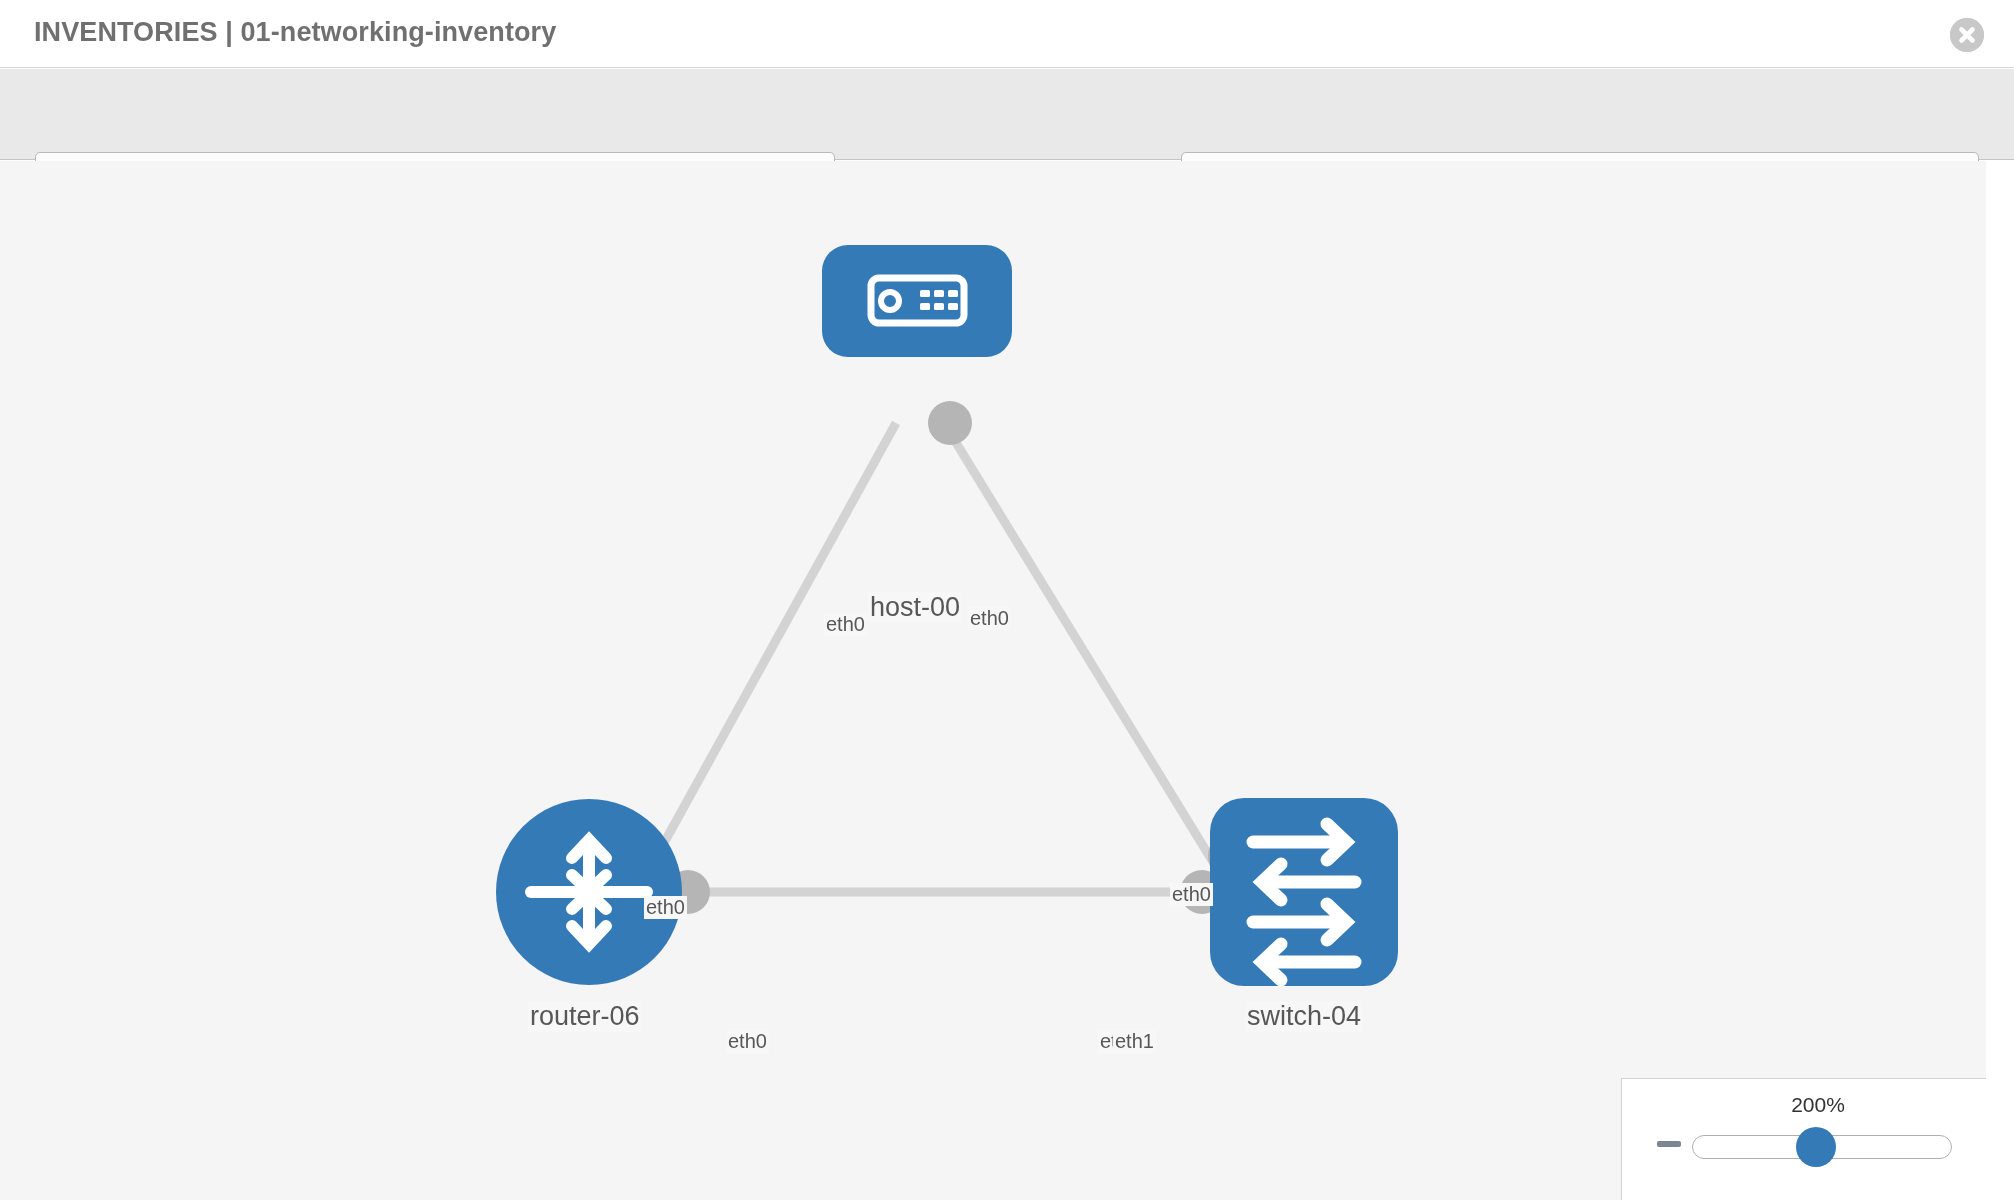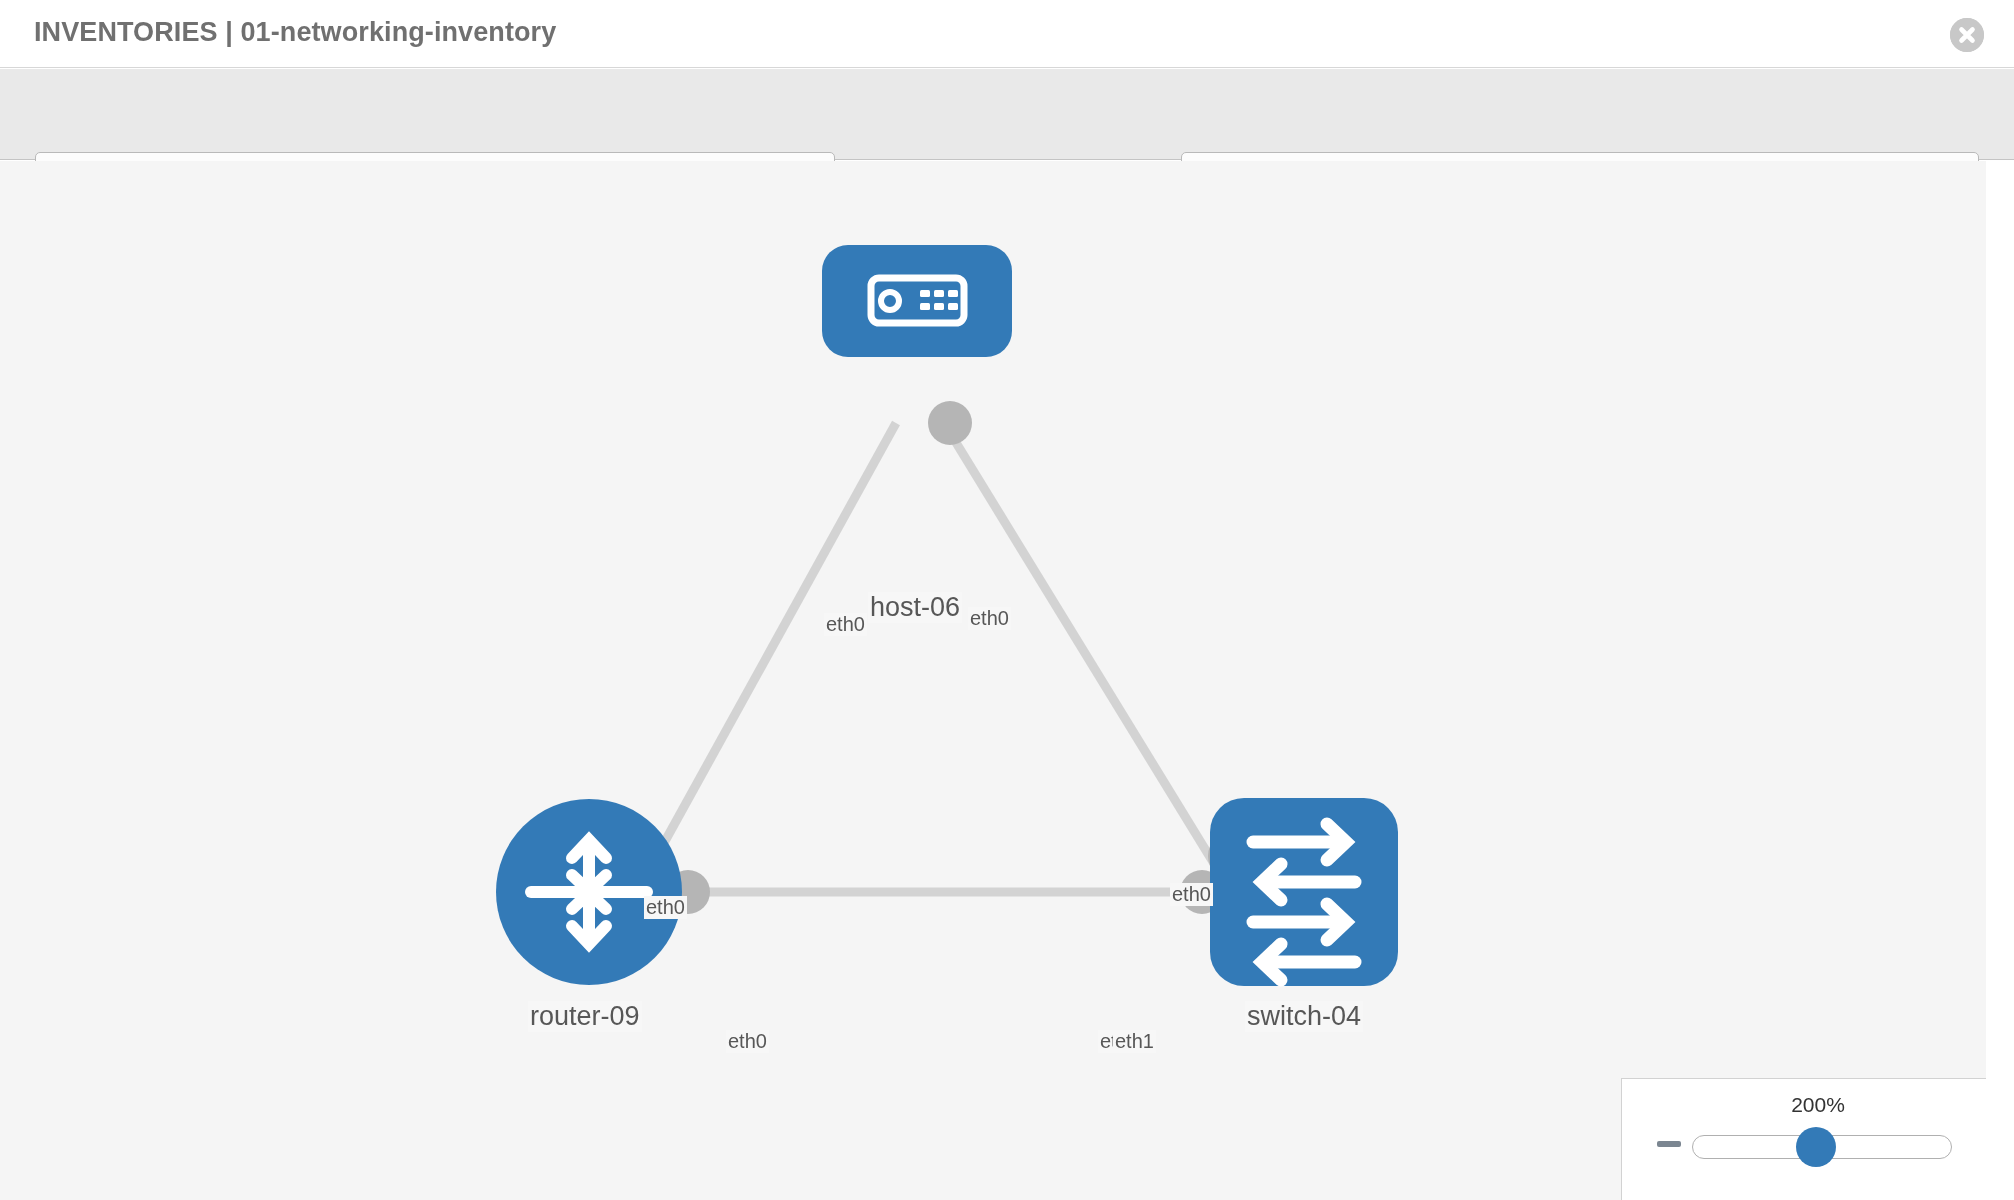--- a/index.html
+++ b/index.html
@@ -302,23 +302,23 @@
     <span class="port-label" style="left:644px; top:735px;">eth0</span>
 
     <span class="port-label" style="left:726px; top:869px;">eth0</span>
 
     <span class="port-label" style="left:1170px; top:722px;">eth0</span>
 
     <span class="port-label" style="left:1098px; top:869px;">eth</span>
 
     <span class="port-label" style="left:1113px; top:869px;">eth1</span>
 
-    <span class="node-label" style="left:868px; top:431px;">host-06</span>
-
-    <span class="node-label" style="left:528px; top:840px;">router-09</span>
+    <span class="node-label" style="left:868px; top:431px;">host-00</span>
+
+    <span class="node-label" style="left:528px; top:840px;">router-06</span>
 
     <span class="node-label" style="left:1245px; top:840px;">switch-04</span>
 
     <div class="zoom-widget" style="left:1621px; top:917px;">
       <div class="zoom-pct">200%</div>
 
       <div class="zoom-minus">
         <svg width="30" height="30" viewBox="0 0 30 30" aria-hidden="true">
           <rect x="3" y="12" width="24" height="6" rx="2" fill="#7b8691"></rect>
         </svg>

